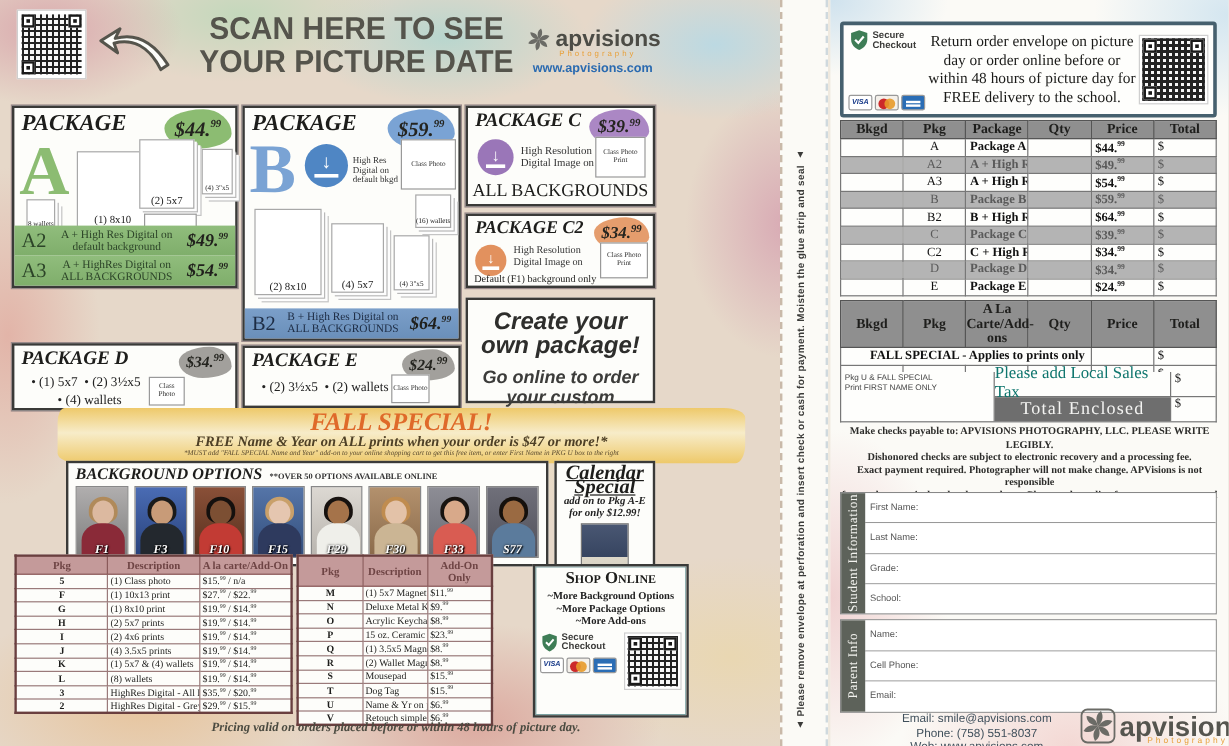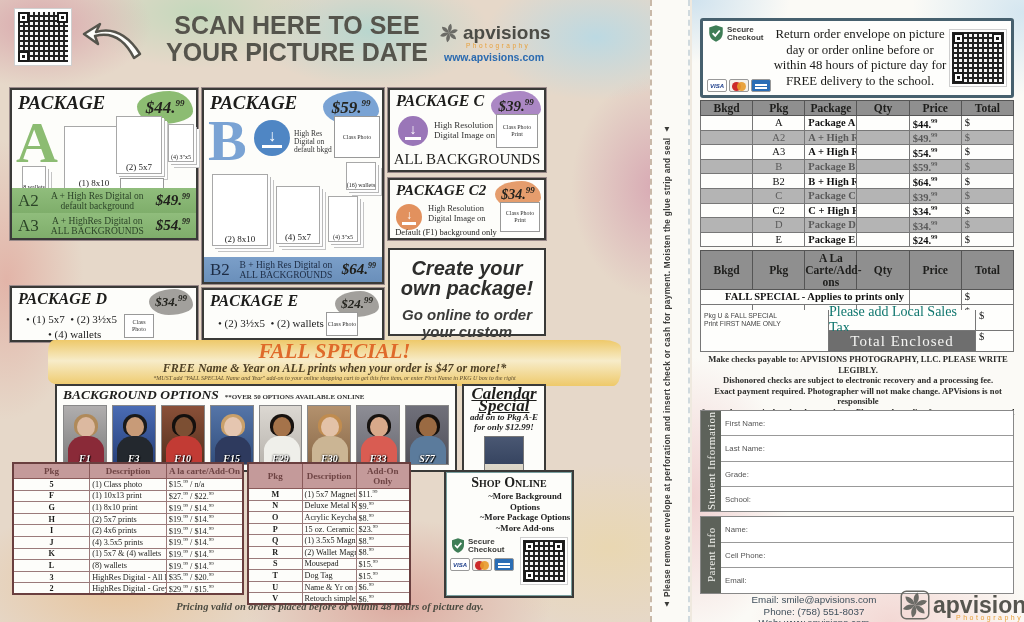--- a/index.html
+++ b/index.html
@@ -108,21 +108,21 @@
   .ltable .pk{text-align:center;font-weight:bold;}
   .t-alacarte{left:12px;top:462px;width:232px;}
   .t-alacarte td:nth-child(1){width:20px}.t-alacarte td:nth-child(3){width:64px}
   .t-addon{left:247px;top:462px;width:164px;}
   .t-addon td:nth-child(1){width:18px}.t-addon td:nth-child(3){width:40px}
   sup{font-size:.6em;}
   
   .shopbox{position:absolute;left:416px;top:470px;width:130px;height:128px;background:#fdfdfa;
     border:2px solid #3a3a38;box-shadow:0 0 0 1px #7aa0a0 inset;text-align:center;padding-top:3px;margin-left:28px;}
   .shop-title{font-weight:bold;font-size:14px;font-variant:small-caps;color:#1d1d1b;}
-  .shop-line{font-size:8.8px;font-weight:bold;color:#222;line-height:10.5px;padding-left:32px;}
+  .shop-line{font-size:8.8px;font-weight:bold;color:#222;line-height:10.5px;}
   .shop-bottom{display:flex;margin-top:4px;padding:0 4px;align-items:flex-start;}
   .securewrap{display:flex;align-items:center;gap:2px;}
   .securetxt{text-align:left;font-family:"Liberation Sans",sans-serif;font-weight:bold;color:#3c3c3a;font-size:8px;line-height:8px;}
   .cards{display:flex;gap:2px;margin-top:4px;}
   .card{width:20px;height:13px;border-radius:2px;border:1px solid #999;position:relative;background:#fff;
     font-family:"Liberation Sans",sans-serif;}
   .card.visa{color:#1a3c8a;font-style:italic;font-weight:bold;font-size:6px;display:flex;align-items:center;justify-content:center;}
   .card.mc{background:#f4f0ea;}
   .card.mc::before,.card.mc::after{content:"";position:absolute;top:2px;width:9px;height:9px;border-radius:50%;}
   .card.mc::before{left:2px;background:#cc2a2a;}

